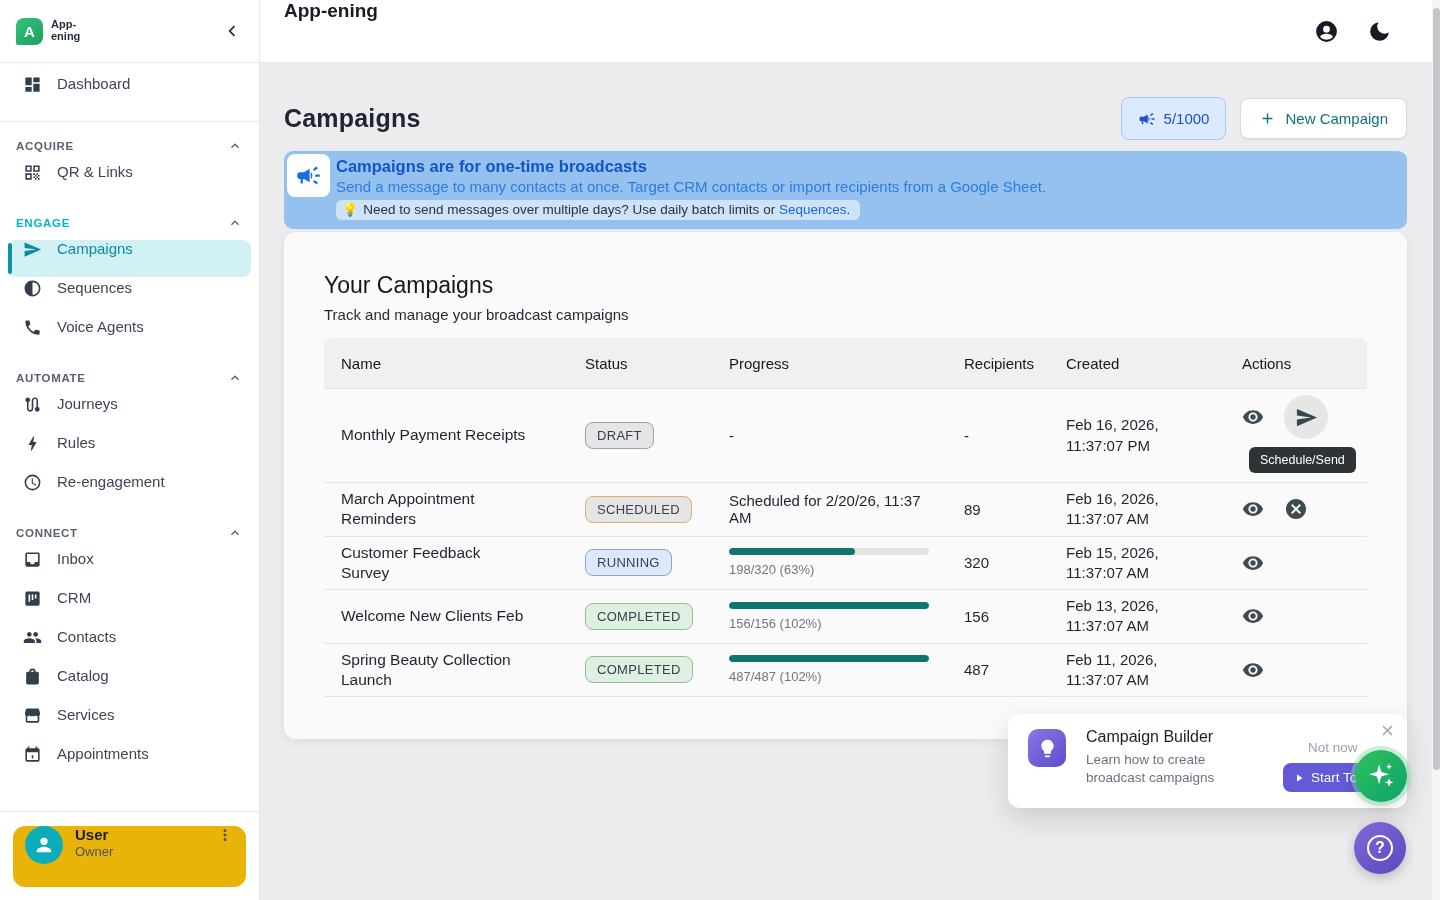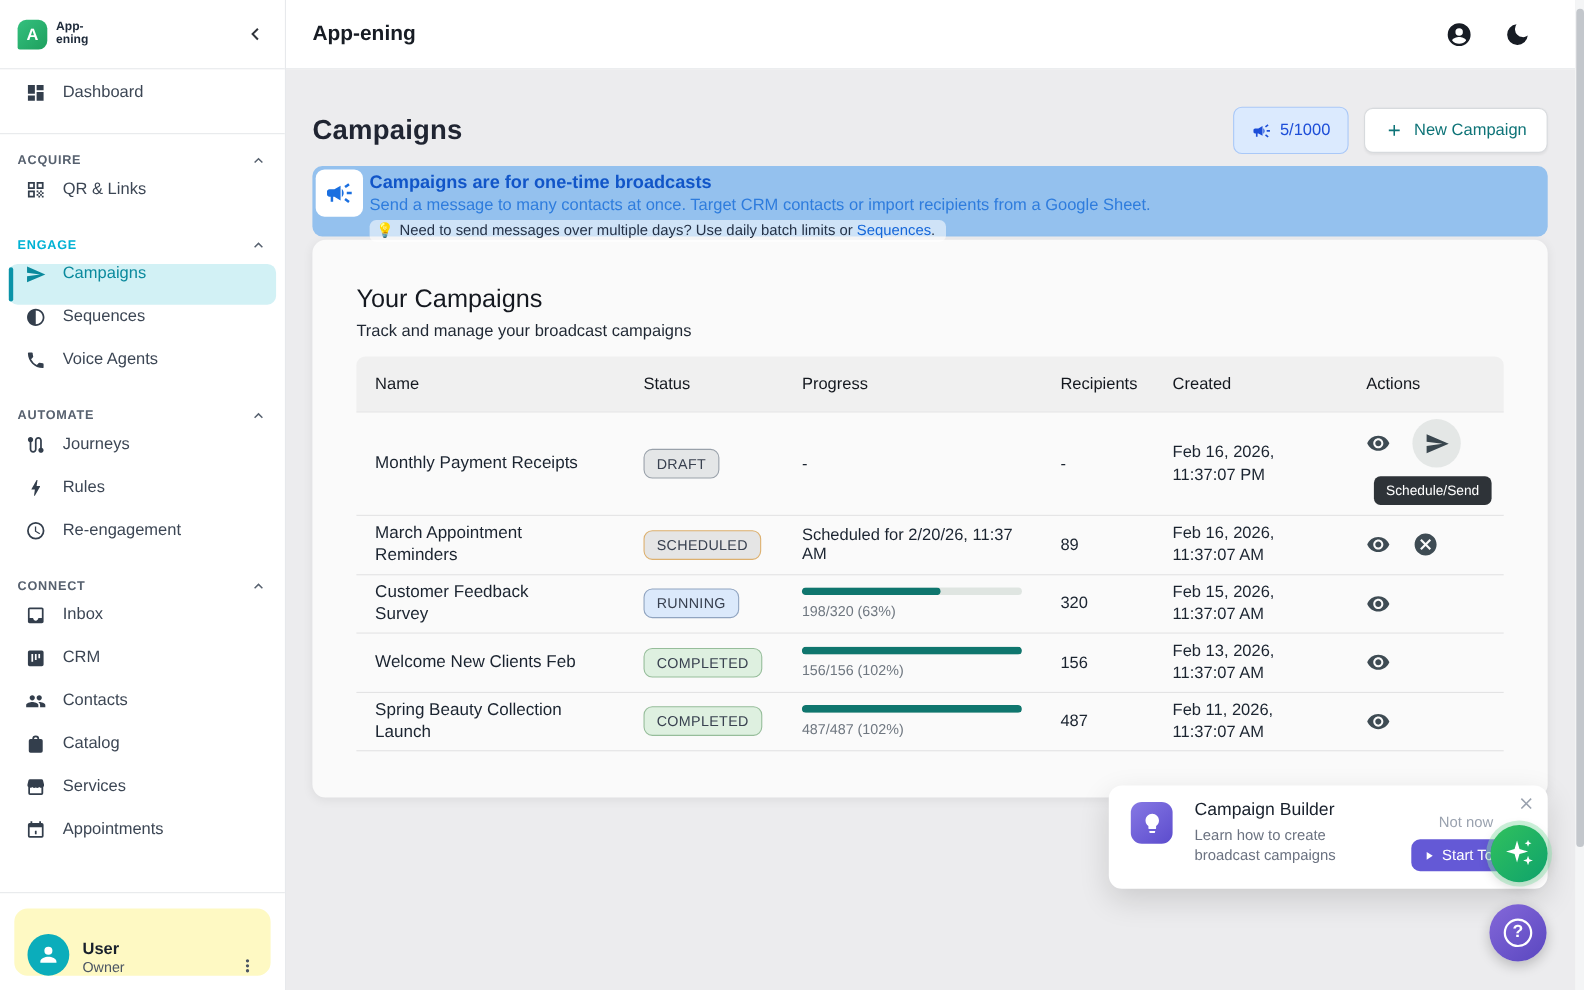--- a/index.html
+++ b/index.html
@@ -27,53 +27,53 @@
   .sb-item.active::before { content:""; position:absolute; left:0; top:3px; bottom:3px; width:4px;
     border-radius:3px; background:#0a93a8; }
   .sb-divider { height:1px; background:#e7e9ec; margin:9px 0; }
   .sb-section { height:30px; margin-top:8px; display:flex; align-items:center; padding:0 16px;
     cursor:pointer; }
   .sb-section .sec-lbl { font-size:11.5px; font-weight:bold; letter-spacing:.7px; color:#57616f; }
   .sb-section.teal .sec-lbl { color:#00b2d4; }
   .sb-section .ico { width:16px; height:16px; margin-left:auto; color:#57616f; }
   .sb-user-wrap { position:absolute; bottom:0; left:0; right:0; height:89px; border-top:1px solid #e7e9ec;
     background:#fff; display:flex; align-items:center; padding:0 13px; }
-  .user-card { flex:1; height:61px; background:#fef9c3; border-radius:12px; display:flex;
-    align-items:flex-end; padding:0 12px; cursor:pointer; }
+  .user-card { flex:1; height:61px; background:#eab308; border-radius:12px; display:flex;
+    align-items:flex-start; padding:0 12px; cursor:pointer; }
   .user-avatar { width:38px; height:38px; border-radius:50%; background:#0badbb; color:#fff;
     display:flex; align-items:center; justify-content:center; }
   .user-avatar .ico { width:22px; height:22px; }
   .user-meta { margin-left:12px; }
   .user-name { font-size:15px; font-weight:bold; color:#18202c; }
   .user-role { font-size:13px; color:#4b5563; margin-top:1px; }
   .user-dots { margin-left:auto; width:18px; height:18px; color:#4b5563; background:none; border:none; cursor:pointer; }
 
   
   .topbar { position:absolute; left:260px; top:0; right:8px; height:63px; background:#fff;
-    border-bottom:1px solid #e7e9ec; display:flex; align-items:center; padding:0 40px 0 24px; }
+    border-bottom:1px solid #e7e9ec; display:flex; padding:0 40px 0 24px; }
   .topbar-title { font-size:19px; font-weight:bold; color:#171c24; }
   .topbar-right { margin-left:auto; display:flex; align-items:center; gap:28px; }
   .tb-btn { width:25px; height:25px; color:#171c24; background:none; border:none; cursor:pointer; }
 
   
   .content { position:absolute; left:260px; top:63px; right:8px; bottom:0; padding:0 25px 0 24px; }
   .page-head { margin-top:34px; display:flex; align-items:center; }
   .page-title { font-size:25px; font-weight:600; color:#202532; letter-spacing:.2px; }
   .head-right { margin-left:auto; display:flex; align-items:center; gap:14px; }
   .usage-badge { height:43px; padding:0 16px; background:#dbeafe; border:1.5px solid #a9c8f8;
     border-radius:8px; display:flex; align-items:center; gap:8px; color:#1d4ed8; font-size:15px;
     font-weight:500; cursor:pointer; }
   .usage-badge .ico { width:18px; height:18px; }
   .btn-new { height:41px; padding:0 18px; background:#fff; border:1px solid #d7dadd; border-radius:8px;
     display:flex; align-items:center; gap:9px; color:#0d7377; font-size:15px; font-weight:500;
     box-shadow:0 1px 2px rgba(0,0,0,.05); cursor:pointer; }
   .btn-new .ico { width:17px; height:17px; }
 
   
-  .banner { margin-top:11px; height:64px; background:#94c1ee; border-radius:9px; display:flex; }
+  .banner { margin-top:11px; height:78px; background:#94c1ee; border-radius:9px; display:flex; }
   .banner-icon-box { width:43px; height:43px; margin:3px; background:#fff; border-radius:8px;
     display:flex; align-items:center; justify-content:center; flex:none; }
   .banner-icon-box .ico { width:27px; height:27px; color:#1a6fe0; }
   .banner-body { padding:4px 0 0 3px; min-width:0; }
   .banner-title { font-size:16.5px; font-weight:bold; color:#1155c8; line-height:1.35; }
   .banner-text { font-size:15px; color:#2e7cdd; line-height:1.3; }
   .banner-tip { margin-top:3px; display:inline-flex; align-items:center; gap:5px;
     background:rgba(255,255,255,.55); border-radius:6px; padding:2px 10px 3px 6px; font-size:13.5px;
     color:#253247; }
   .banner-tip a { color:#1667d9; text-decoration:none; cursor:pointer; }

